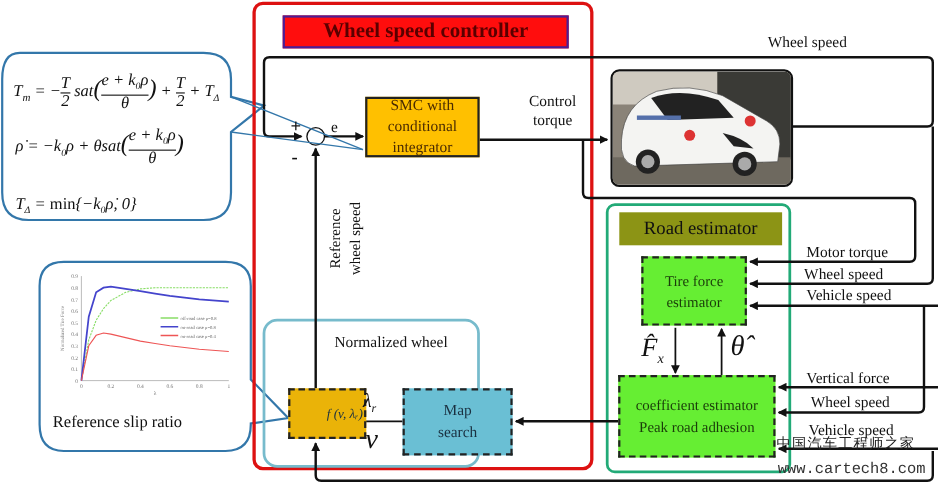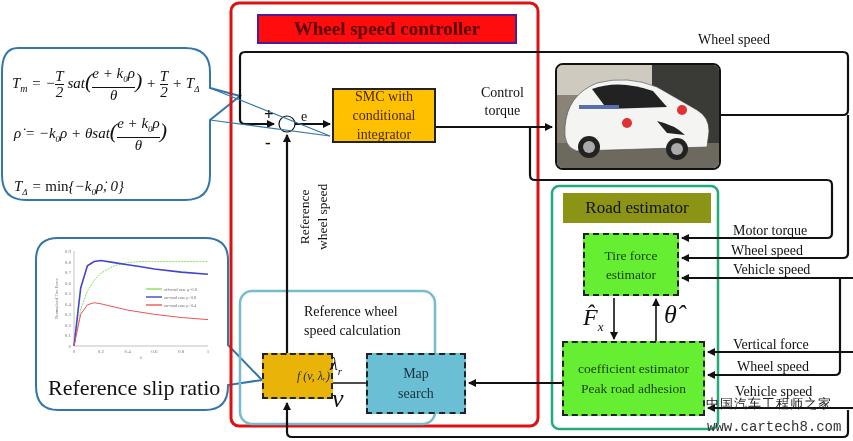--- a/index.html
+++ b/index.html
@@ -121,21 +121,21 @@
     <polyline points="26,101 32.7,64.05555555555556 39.4,46.11111111111111 46.099999999999994,35.55555555555556 52.8,28.16666666666667 66.19999999999999,20.77777777777777 79.6,17.611111111111114 93,16.555555555555543 106.39999999999999,16.555555555555543 133.2,16.555555555555543 160,16.555555555555543" fill="none" stroke="#88dd66" stroke-width="1" stroke-dasharray="2,1"></polyline>
     <line x1="98" y1="44" x2="114" y2="44" stroke="#88dd66" stroke-width="1.4"></line>
     <text x="116" y="46" font-size="4.2" fill="#666">off-road case μ=0.8</text>
     <polyline points="26,101 32.7,42.94444444444444 39.4,20.77777777777777 46.099999999999994,16.555555555555543 52.8,15.5 66.19999999999999,17.611111111111114 79.6,19.72222222222223 93,21.833333333333343 106.39999999999999,23.944444444444443 133.2,27.111111111111114 160,29.22222222222223" fill="none" stroke="#4444cc" stroke-width="1.6" stroke-dasharray=""></polyline>
     <line x1="98" y1="52" x2="114" y2="52" stroke="#4444cc" stroke-width="1.4"></line>
     <text x="116" y="54" font-size="4.2" fill="#666">on-road case μ=0.8</text>
     <polyline points="26,101 32.7,69.33333333333334 39.4,59.83333333333333 46.099999999999994,57.72222222222223 52.8,58.77777777777777 66.19999999999999,61.94444444444444 79.6,65.11111111111111 93,67.22222222222223 106.39999999999999,69.33333333333334 133.2,72.5 160,74.61111111111111" fill="none" stroke="#ee5555" stroke-width="1" stroke-dasharray=""></polyline>
     <line x1="98" y1="60" x2="114" y2="60" stroke="#ee5555" stroke-width="1.4"></line>
     <text x="116" y="62" font-size="4.2" fill="#666">on-road case μ=0.4</text>
   </svg>
-<div class="lbl" style="left:48px;top:377px;font-size:22px;">Reference slip ratio</div>
+<div class="lbl" style="left:48px;top:377px;font-size:15px;">Reference slip ratio</div>
 
 <div class="box title-red">Wheel speed controller</div>
 
 <div class="box smc">
   <div>
     <div>SMC with</div>
     <div>conditional</div>
     <div>integrator</div>
   </div>
 </div>
@@ -197,22 +197,21 @@
 <div class="lbl" style="left:664px;top:302px;font-size:26px;font-style:italic;">θ̂</div>
 
 <div class="lbl" style="left:733px;top:224px;">Motor torque</div>
 <div class="lbl" style="left:731px;top:244px;">Wheel speed</div>
 <div class="lbl" style="left:733px;top:263px;">Vehicle speed</div>
 <div class="lbl" style="left:733px;top:338px;">Vertical force</div>
 <div class="lbl" style="left:737px;top:360px;">Wheel speed</div>
 <div class="lbl" style="left:735px;top:385px;">Vehicle speed</div>
 
 <div class="lbl" style="left:304px;top:302px;line-height:19px;">
-  <div>Reference wheel</div>
-  <div>speed calculation</div>
+  <div>Normalized wheel</div>
 </div>
 
 <div class="box fbox">f (v, λᵣ)</div>
 
 <div class="box map">
   <div>
     <div>Map</div>
     <div>search</div>
   </div>
 </div>

